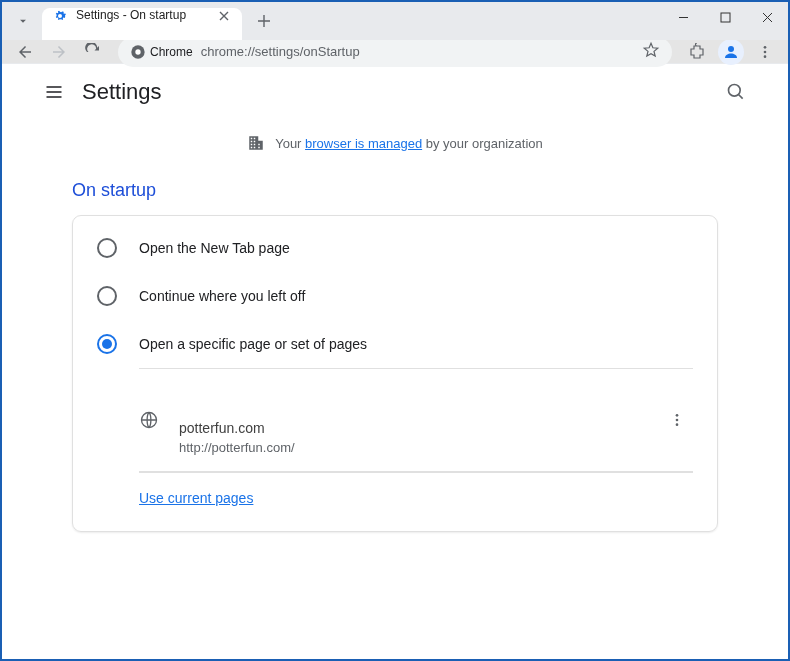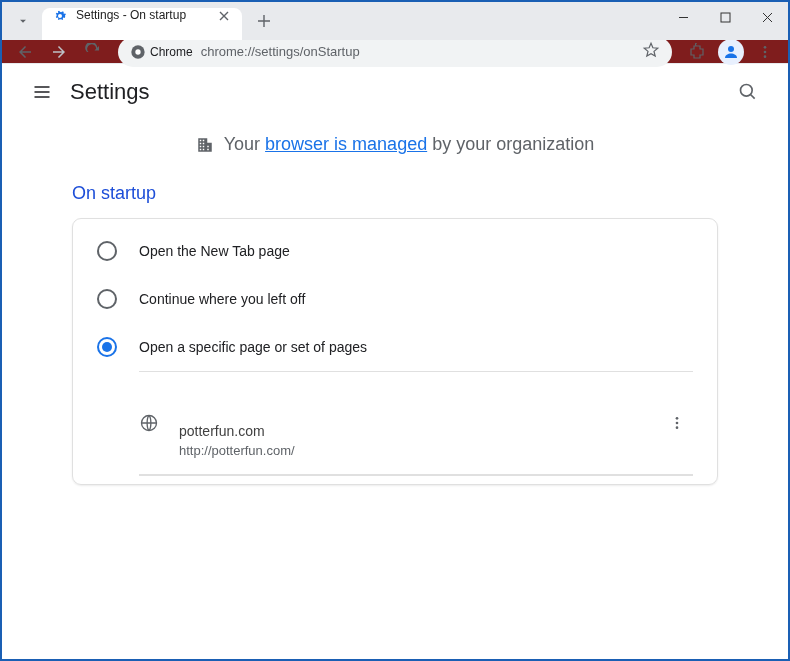--- a/index.html
+++ b/index.html
@@ -9,38 +9,38 @@
     .tab-dropdown { width: 30px; height: 30px; margin-left: 6px; display: flex; align-items: center; justify-content: center; border-radius: 6px; }
     .tab-dropdown svg { width: 14px; height: 14px; }
     .tab { height: 32px; background: #fff; border-radius: 8px 8px 0 0; display: flex; align-items: flex-start; padding: 0 10px; margin-left: 4px; min-width: 200px; margin-top: 6px; }
     .tab .favicon { width: 16px; height: 16px; margin-right: 8px; color: #1a73e8; }
     .tab-title { font-size: 12px; color: #222; flex: 1; }
     .tab-close { width: 16px; height: 16px; display: flex; align-items: center; justify-content: center; cursor: pointer; }
     .new-tab { width: 28px; height: 28px; display: flex; align-items: center; justify-content: center; margin-left: 8px; border-radius: 50%; }
     .win-controls { position: absolute; right: 0; top: 0; display: flex; height: 30px; }
     .win-btn { width: 42px; display: flex; align-items: center; justify-content: center; }
     
-    .toolbar { height: 24px; background: #7f1d1d; display: flex; align-items: center; padding: 0 6px; border-bottom: 1px solid #e8eaed; }
+    .toolbar { height: 24px; background: #e5e5e5; display: flex; align-items: center; padding: 0 6px; border-bottom: 1px solid #e8eaed; }
     .nav-btn { width: 34px; height: 34px; display: flex; align-items: center; justify-content: center; border-radius: 50%; color: #5f6368; }
     .nav-btn.disabled { color: #bdc1c6; }
     .omnibox { flex: 1; height: 30px; background: #f1f3f4; border-radius: 15px; display: flex; align-items: center; padding: 0 12px; margin: 0 8px; }
     .omnibox-icon { display: flex; align-items: center; margin-right: 8px; gap: 4px; }
     .omnibox-label { font-size: 12px; color: #202124; font-weight: 500; }
     .omnibox-url { font-size: 13px; color: #5f6368; flex: 1; }
     .star-btn { color: #5f6368; }
     .tool-icon { width: 34px; height: 34px; display: flex; align-items: center; justify-content: center; border-radius: 50%; color: #5f6368; }
     .avatar { width: 26px; height: 26px; border-radius: 50%; background: #e8f0fe; display: flex; align-items: center; justify-content: center; }
     
     .content { background: #fff; height: calc(100% - 78px); }
-    .settings-header { height: 56px; display: flex; align-items: center; padding: 0 20px; }
+    .settings-header { height: 56px; display: flex; align-items: center; padding: 0 32px; }
     .menu-btn { width: 40px; height: 40px; display: flex; align-items: center; justify-content: center; border-radius: 50%; }
     .settings-title { font-size: 22px; color: #202124; margin-left: 8px; flex: 1; }
     .search-btn { width: 40px; height: 40px; display: flex; align-items: center; justify-content: center; border-radius: 50%; }
     
-    .managed-banner { display: flex; align-items: center; justify-content: center; padding: 14px 0; font-size: 18px; color: #5f6368; gap: 10px; }
+    .managed-banner { display: flex; align-items: center; justify-content: center; padding: 14px 0; font-size: 13px; color: #5f6368; gap: 10px; }
     .managed-link { color: #1a73e8; text-decoration: underline; }
     
     .section-title { font-size: 18px; color: #1d4ed8; padding: 14px 0 14px 70px; font-weight: 500; }
     
     .card { margin: 0 70px; border: 1px solid #e0e0e0; border-radius: 9px; box-shadow: 0 1px 2px rgba(0,0,0,0.08); padding: 8px 0; }
     .radio-row { display: flex; align-items: center; padding: 14px 24px; font-size: 14px; color: #202124; }
     .radio { width: 20px; height: 20px; border-radius: 50%; border: 2px solid #5f6368; margin-right: 22px; position: relative; flex-shrink: 0; }
     .radio.checked { border-color: #1a73e8; }
     .radio.checked::after { content:""; position: absolute; width: 10px; height: 10px; background: #1a73e8; border-radius: 50%; top: 3px; left: 3px; }
     
@@ -202,15 +202,18 @@
         <div class="more-btn">
             <svg width="16" height="16" viewBox="0 0 24 24">
               <circle cx="12" cy="5" r="2" fill="#5f6368"></circle>
               <circle cx="12" cy="12" r="2" fill="#5f6368"></circle>
               <circle cx="12" cy="19" r="2" fill="#5f6368"></circle>
             </svg>
           </div>
       </div>
       <div class="divider"></div>
       <div class="divider"></div>
+      <div class="link-row">
+        <span class="link">Use current pages</span>
+      </div>
     </div>
   </div>
 </div>
 
 </body></html>

